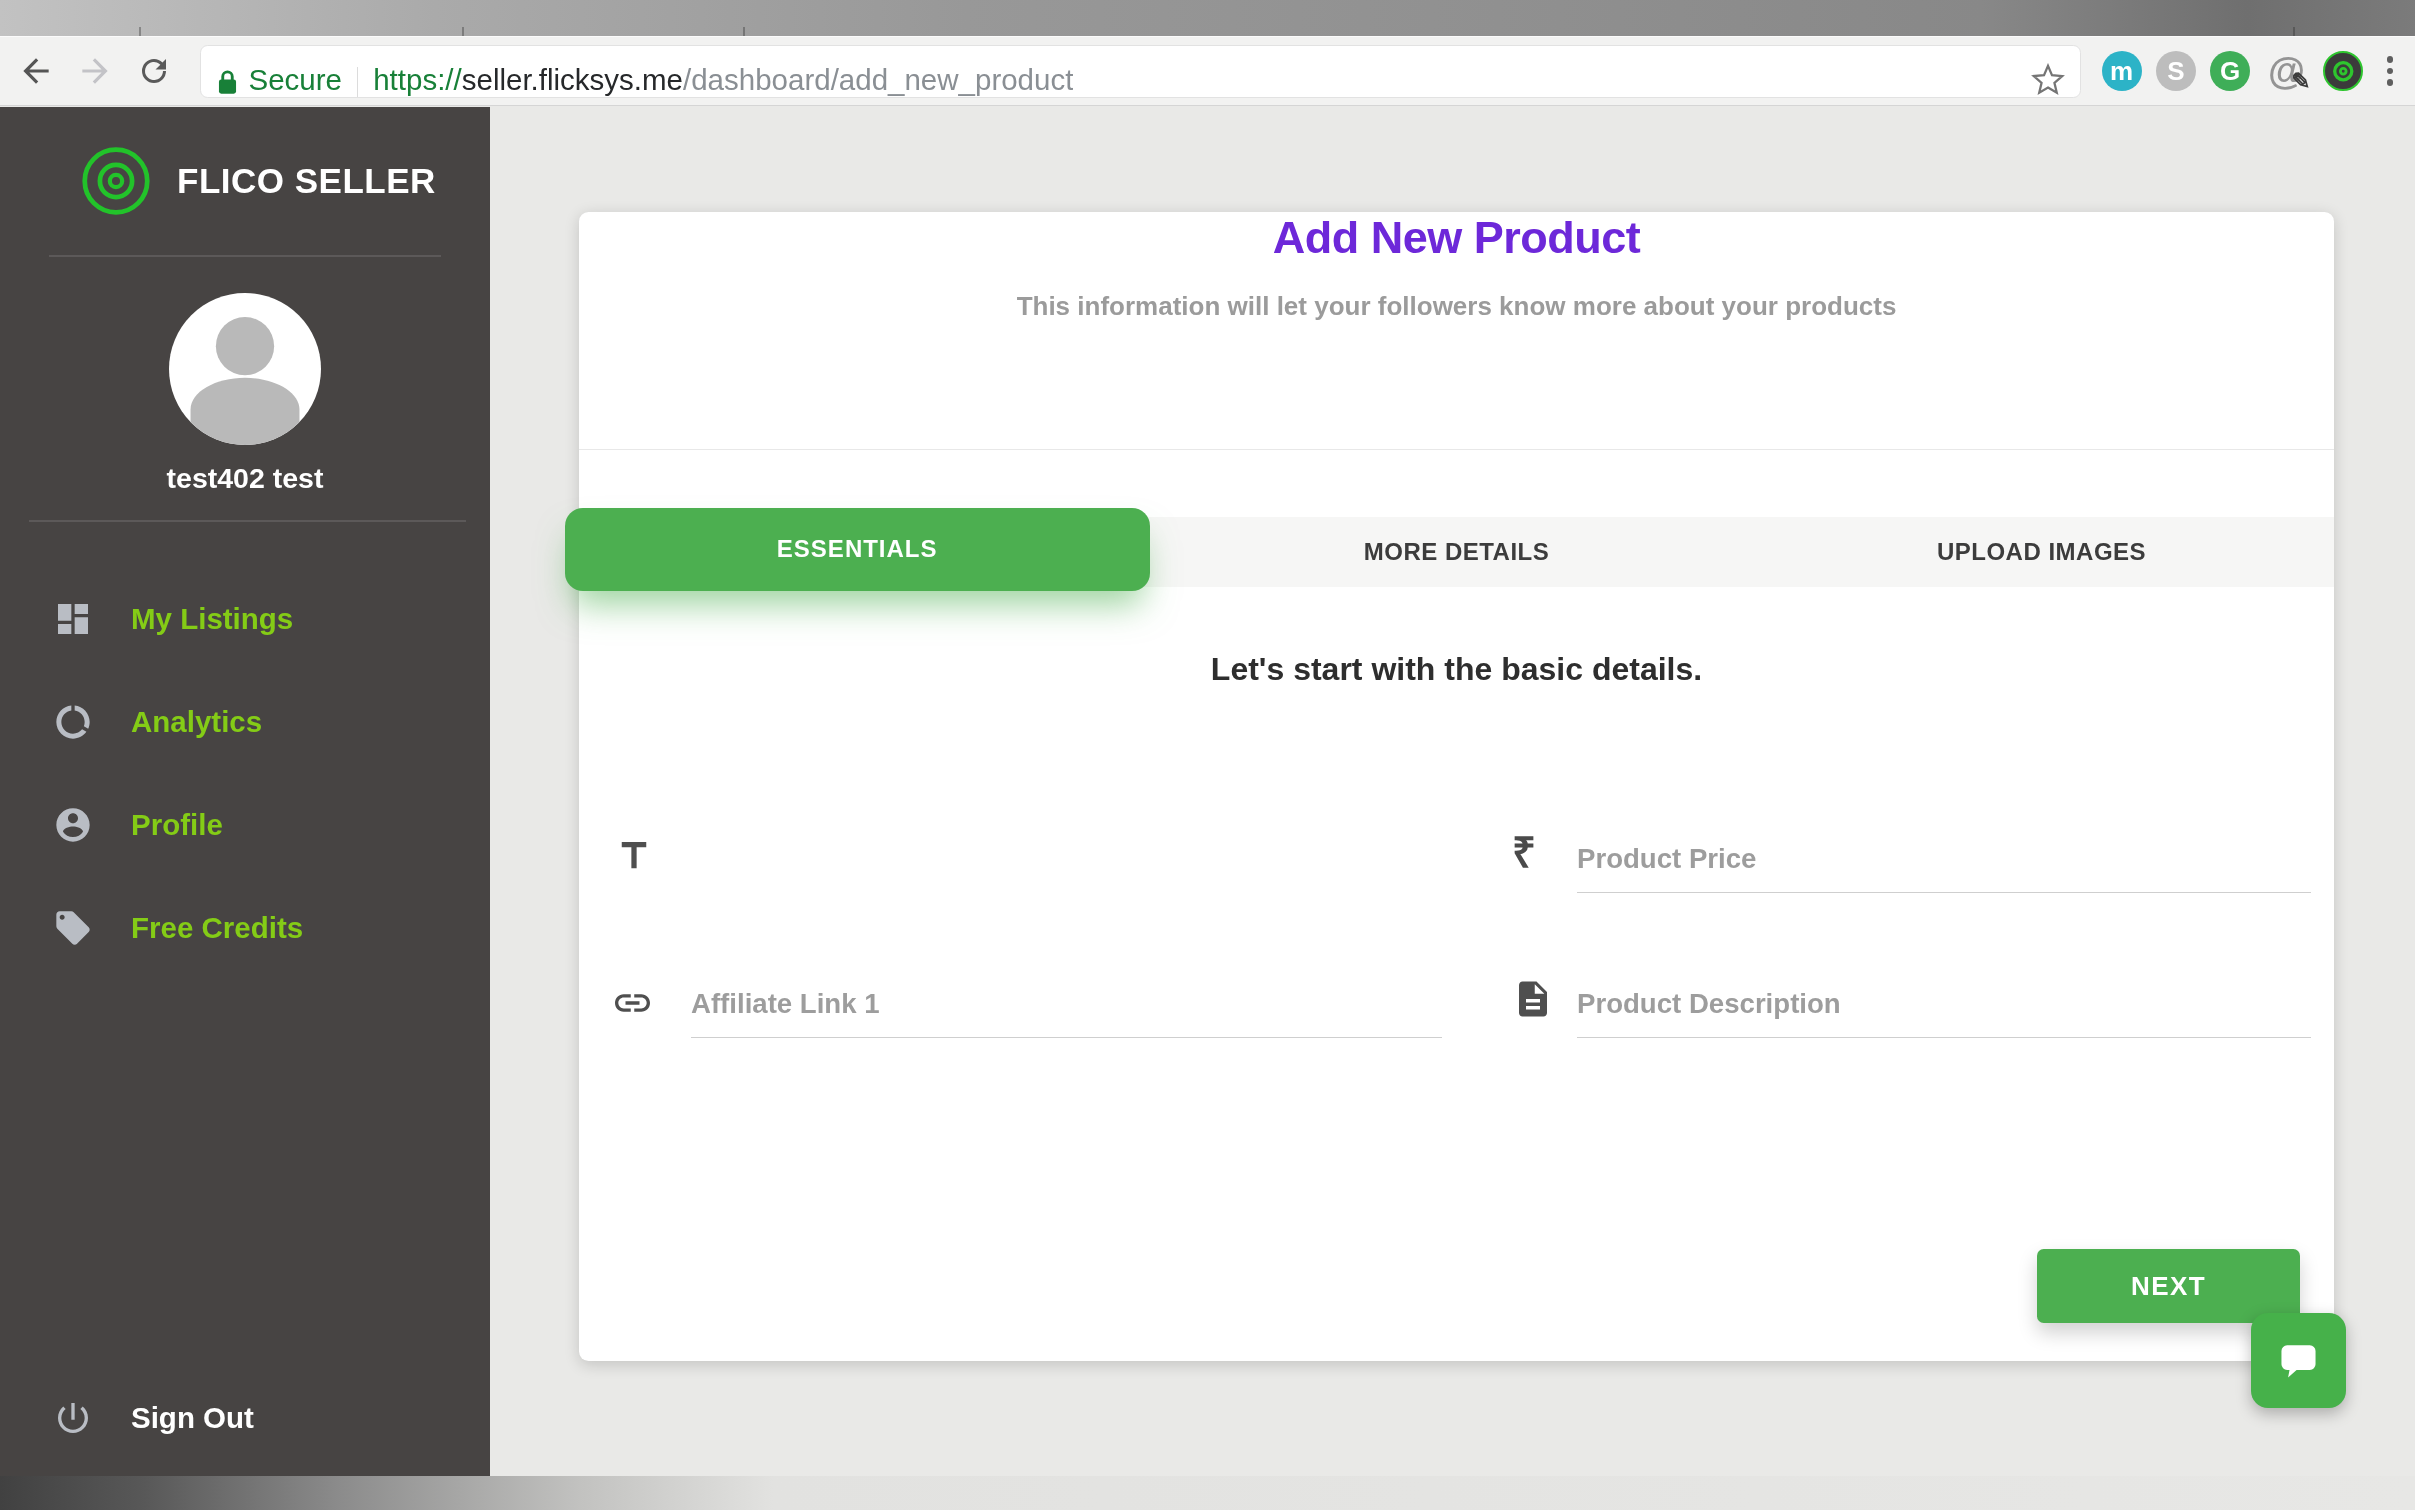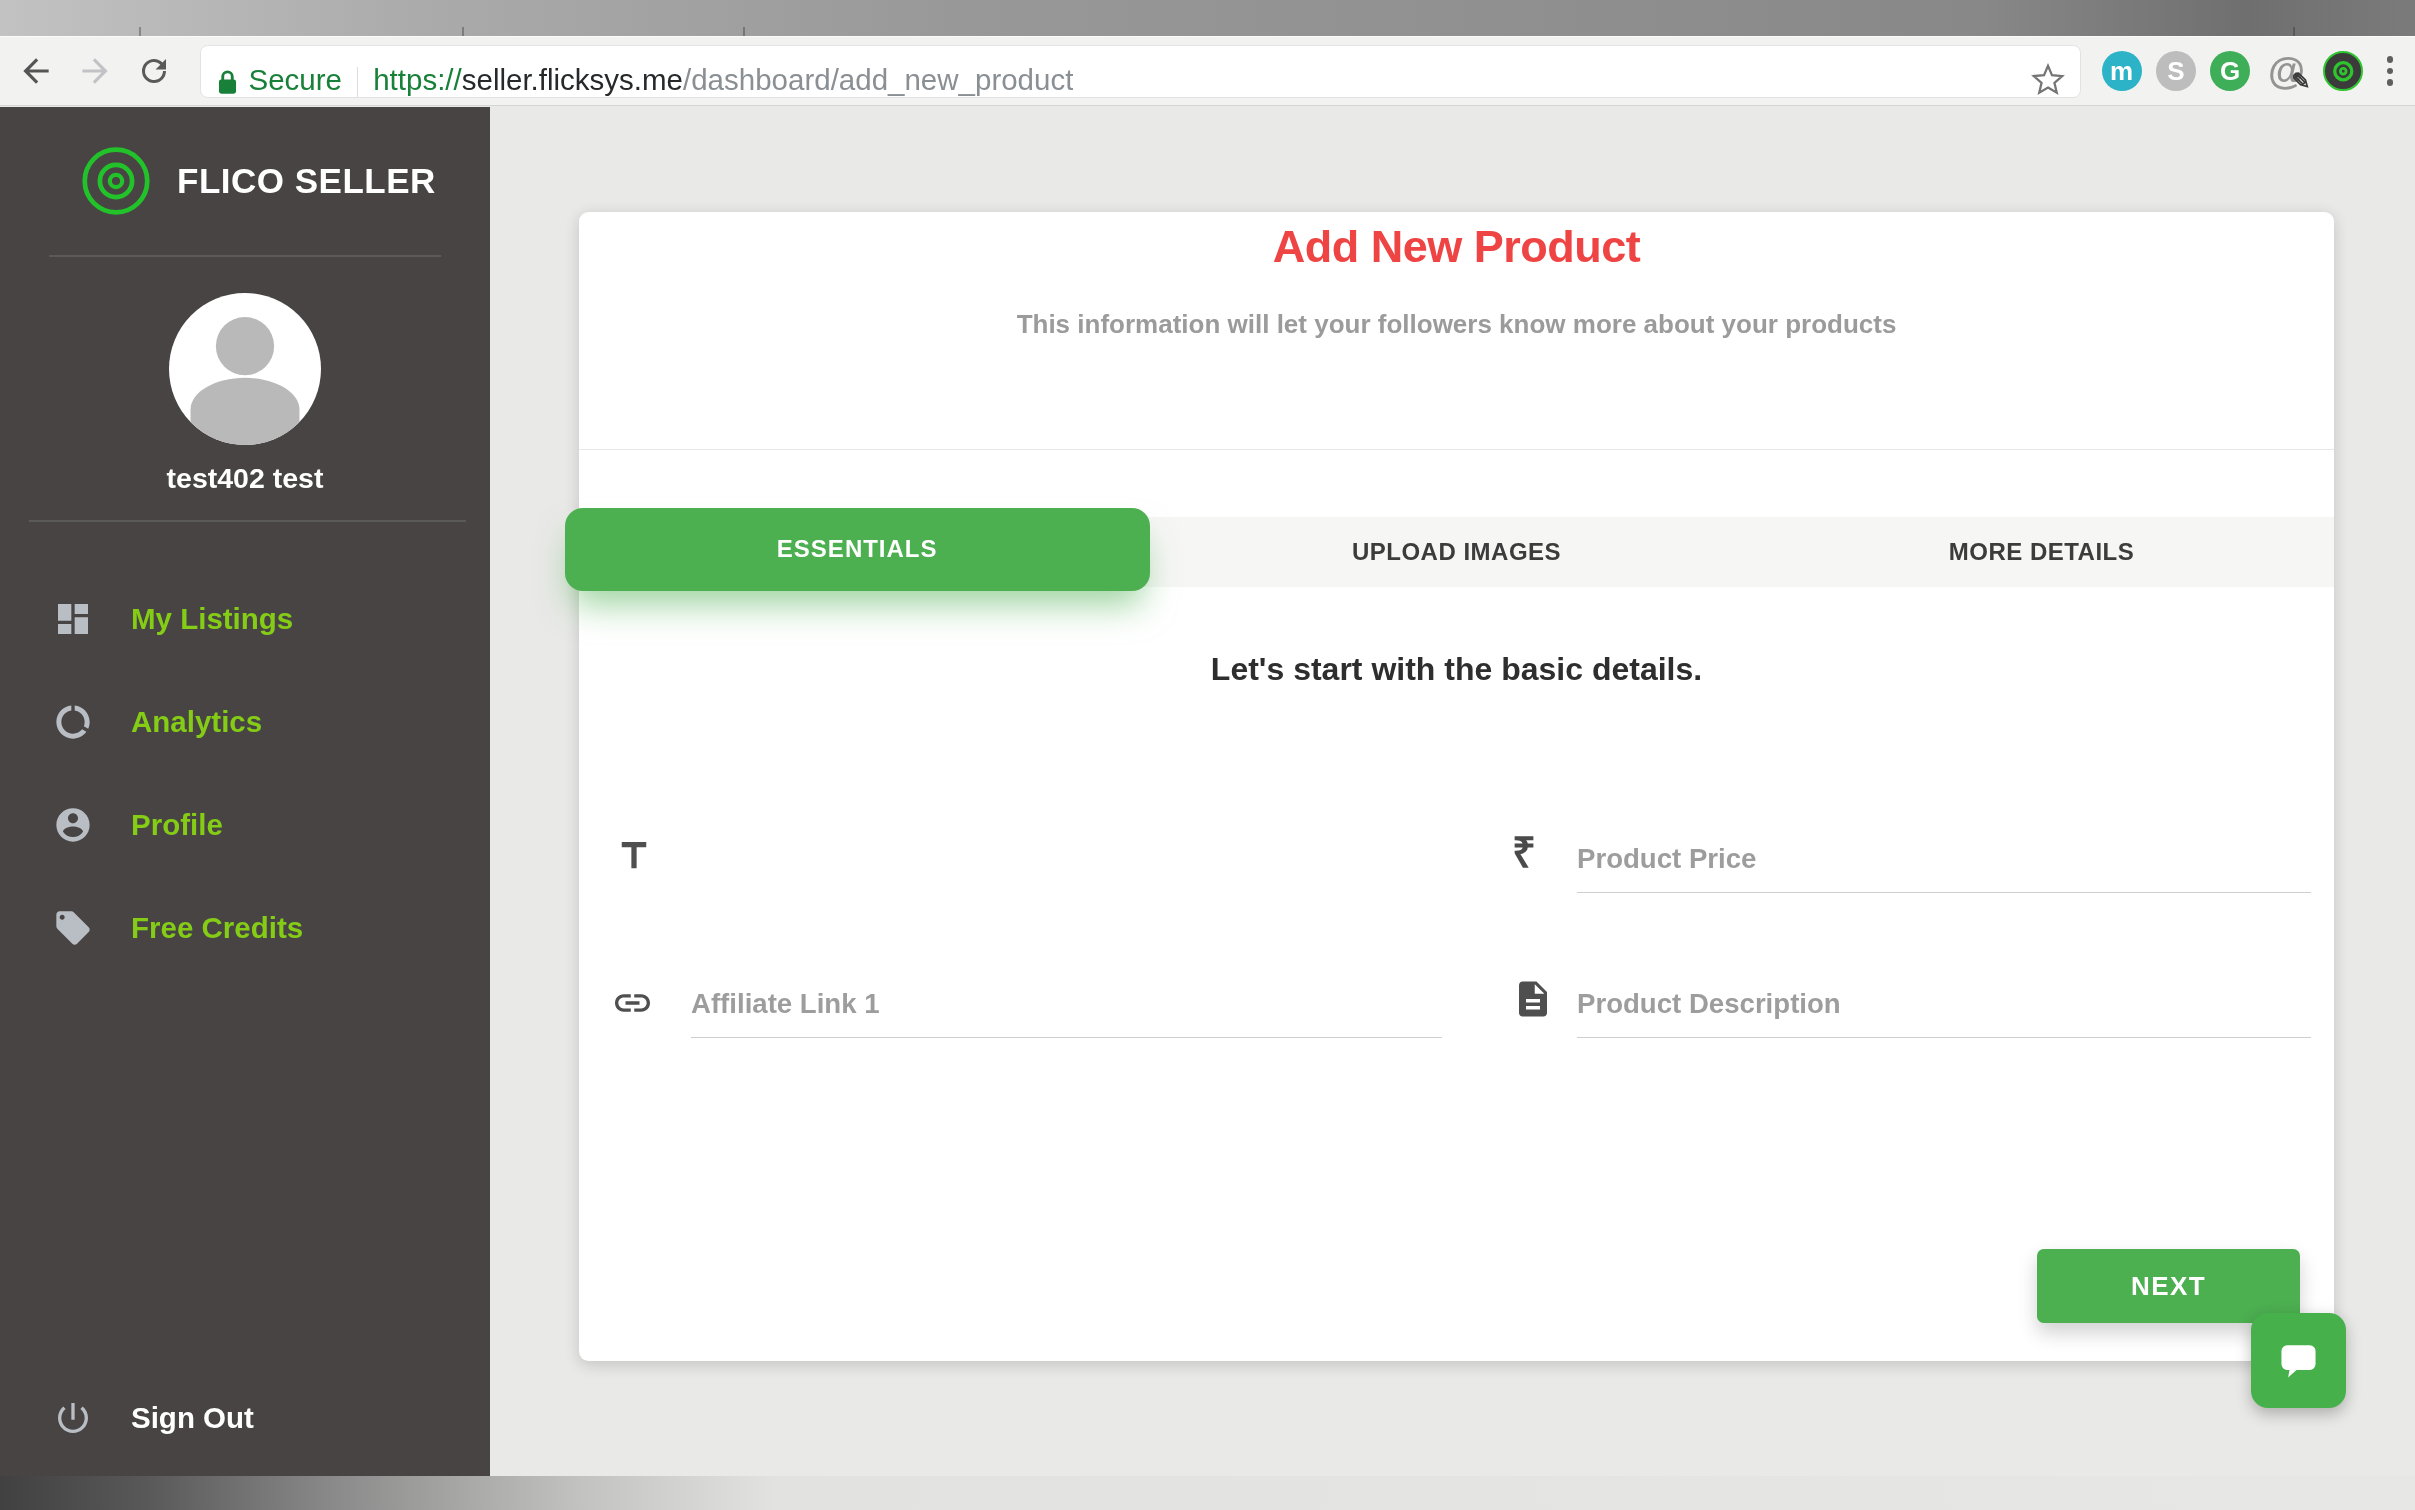--- a/index.html
+++ b/index.html
@@ -53,22 +53,22 @@
   .nav-list{margin-top:46px;}
   .nav-item{height:103px;display:flex;align-items:center;padding-left:53px;gap:38px;cursor:pointer;}
   .nav-item .label{font-size:29.5px;font-weight:bold;color:#84cc16;}
   .signout{position:absolute;bottom:38px;left:53px;display:flex;align-items:center;gap:38px;cursor:pointer;}
   .signout .label{font-size:29.5px;font-weight:bold;}
 
   
   .main{flex:1;position:relative;background:#e9e9e7;}
   .card{position:absolute;left:89px;top:105px;width:1755px;height:1149px;background:#fff;
         border-radius:9.5px;box-shadow:0 3.8px 15px rgba(0,0,0,.16);}
-  .card-title{text-align:center;margin:9px;font-size:45px;font-weight:bold;
-              color:#ef4444;letter-spacing:-0.5px;}
+  .card-title{text-align:center;margin:0;font-size:45px;font-weight:bold;
+              color:#6d28d9;letter-spacing:-0.5px;}
   .card-subtitle{text-align:center;margin:0;padding-top:27px;font-size:26px;color:#9b9b9b;font-weight:600;}
   .hdr-divider{position:absolute;top:237px;left:0;right:0;height:1px;background:#e8e8e8;}
   .tabs{position:absolute;top:305px;left:0;right:0;height:70px;background:#f6f6f5;display:flex;}
   .tab{flex:1;display:flex;align-items:center;justify-content:center;font-size:24px;font-weight:bold;
        color:#3c3c3c;letter-spacing:0.5px;cursor:pointer;}
   .tab-active{position:absolute;left:-14.3px;top:-9.5px;width:585px;height:83px;background:#4caf50;
        border-radius:18px;color:#fff;display:flex;align-items:center;justify-content:center;
        font-size:24px;font-weight:bold;letter-spacing:1px;cursor:pointer;
        box-shadow:0 21px 34px -7.6px rgba(76,175,80,.55);}
   .section-title{position:absolute;top:439px;left:0;right:0;text-align:center;
@@ -214,22 +214,22 @@
     </aside>
 
     <main class="main">
       <div class="card">
         <h1 class="card-title">Add New Product</h1>
         <p class="card-subtitle">This information will let your followers know more about your products</p>
         <div class="hdr-divider"></div>
 
         <div class="tabs">
           <div class="tab"></div>
+          <div class="tab">MORE DETAILS</div>
           <div class="tab">UPLOAD IMAGES</div>
-          <div class="tab">MORE DETAILS</div>
           <div class="tab-active">ESSENTIALS</div>
         </div>
 
         <h2 class="section-title">Let's start with the basic details.</h2>
 
         <span class="f-icon" style="left:34px;top:623px">
           <svg width="42" height="42" viewBox="0 0 24 24">
               <path fill="#4f4f4f" d="M5 4v3h5.5v12h3V7H19V4z"></path>
             </svg>
         </span>

